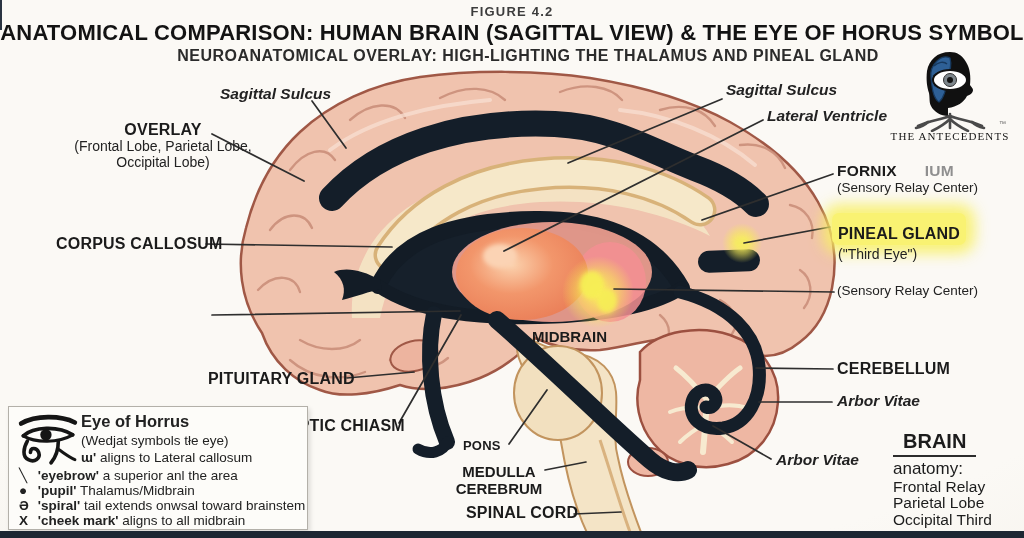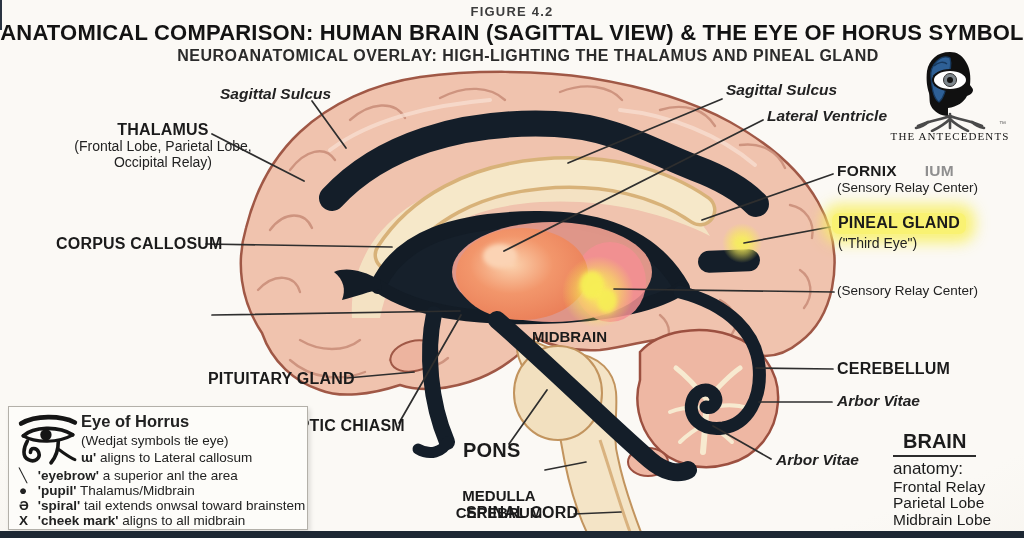--- a/index.html
+++ b/index.html
@@ -13,21 +13,21 @@
   .caps{font-weight:700;font-size:15.5px;letter-spacing:.2px;color:#1b1b1b;}
   .caps-sm{font-weight:700;font-size:15px;color:#1b1b1b;}
   .it{font-style:italic;font-weight:600;font-size:15.5px;color:#222;}
   .sub{font-weight:400;font-size:13.5px;color:#222;}
   .center-text{text-align:center;}
   .fig-tag{position:absolute;left:0;top:4px;width:100%;text-align:center;font-size:13px;font-weight:600;letter-spacing:1.2px;color:#3c3c3c;}
   .fig-title{position:absolute;left:0;top:20px;width:100%;text-align:center;font-size:22px;font-weight:800;letter-spacing:.2px;color:#131313;}
   .fig-subtitle{position:absolute;left:16px;top:47px;width:100%;text-align:center;font-size:16px;font-weight:600;letter-spacing:.5px;color:#2b2b2b;}
   .gray{color:#8f8f8f;padding-left:28px;}
   .hl{
-    display:inline-block;background:#f9f272;border-radius:7px;padding:1px 6px 2px;margin-left:-6px;
+    display:inline-block;background:#f9f272;border-radius:7px;padding:12px 6px 2px;margin-left:-6px;
     box-shadow:0 0 14px 9px rgba(248,240,100,.85);
   }
   
   .legend{
     position:absolute;left:8px;top:406px;width:298px;height:122px;
     background:#fdfcf9;border:1px solid #b3b0a9;box-shadow:2px 3px 5px rgba(0,0,0,.13);
     font-size:13.5px;color:#222;
   }
   .legend .ttl{position:absolute;left:72px;top:5px;font-size:16.5px;font-weight:800;}
   .legend .l1{position:absolute;left:72px;top:26px;}
@@ -192,32 +192,32 @@
   </svg>
 
   <div class="fig-tag">FIGURE 4.2</div>
   <div class="fig-title">ANATOMICAL COMPARISON: HUMAN BRAIN (SAGITTAL VIEW) &amp; THE EYE OF HORUS SYMBOL</div>
   <div class="fig-subtitle">NEUROANATOMICAL OVERLAY: HIGH-LIGHTING THE THALAMUS AND PINEAL GLAND</div>
   <div class="edge-sliver"></div>
 
   <div class="lbl it" style="left:220px;top:85px;">Sagittal Sulcus</div>
 
   <div class="lbl center-text" style="left:38px;top:121px;width:250px;">
-    <div class="caps" style="font-size:16px;">THALAMUS</div>
+    <div class="caps" style="font-size:16px;">OVERLAY</div>
     <div class="sub" style="font-size:14px;">(Frontal Lobe, Parietal Lobe,</div>
-    <div class="sub" style="font-size:14px;">Occipital Relay)</div>
+    <div class="sub" style="font-size:14px;">Occipital Lobe)</div>
   </div>
 
   <div class="lbl caps" style="left:56px;top:235px;font-size:16px;">CORPUS CALLOSUM</div>
   <div class="lbl caps" style="left:208px;top:370px;font-size:16px;">PITUITARY GLAND</div>
   <div class="lbl caps" style="left:286px;top:417px;font-size:16px;">OPTIC CHIASM</div>
   <div class="lbl caps-sm" style="left:532px;top:329px;">MIDBRAIN</div>
-  <div class="lbl caps" style="left:463px;top:439px;font-size:20px;">PONS</div>
-
-  <div class="lbl center-text" style="left:440px;top:464px;width:118px;margin-top:24px;">
+  <div class="lbl caps" style="left:463px;top:439px;font-size:13px;">PONS</div>
+
+  <div class="lbl center-text" style="left:440px;top:464px;width:118px;">
     <div class="caps-sm">MEDULLA</div>
     <div class="caps-sm">CEREBRUM</div>
   </div>
 
   <div class="lbl caps" style="left:466px;top:504px;font-size:16px;">SPINAL CORD</div>
 
   <div class="lbl it" style="left:726px;top:81px;">Sagittal Sulcus</div>
   <div class="lbl it" style="left:767px;top:107px;">Lateral Ventricle</div>
 
   <div class="lbl" style="left:837px;top:162px;">
@@ -305,17 +305,17 @@
     </svg>
     <div class="tm">™</div>
     <div class="brand">THE ANTECEDENTS</div>
   </div>
 
   <div class="brainkey">
     <span class="t">BRAIN</span>
     <div class="s">anatomy:</div>
     <div class="i">Frontal Relay</div>
     <div class="i">Parietal Lobe</div>
-    <div class="i">Midbrain Lobe</div>
+    <div class="i">Occipital Third</div>
   </div>
 
   <div class="footer-bar"></div>
 </div>
 
 </body></html>

